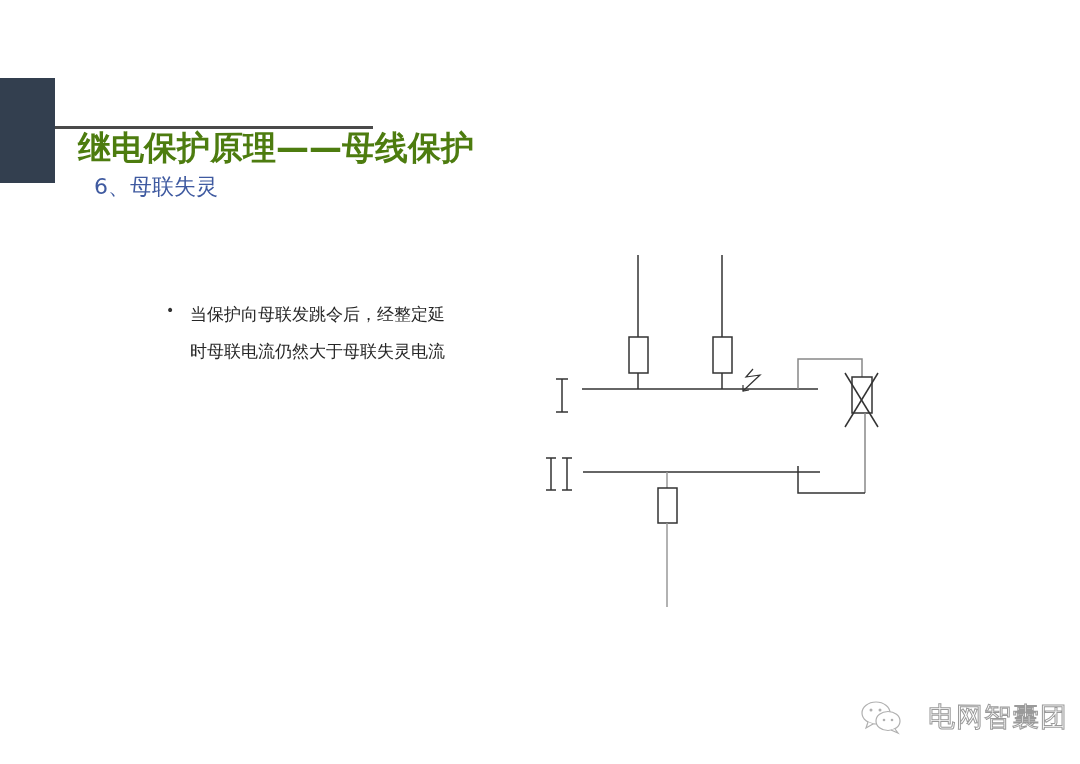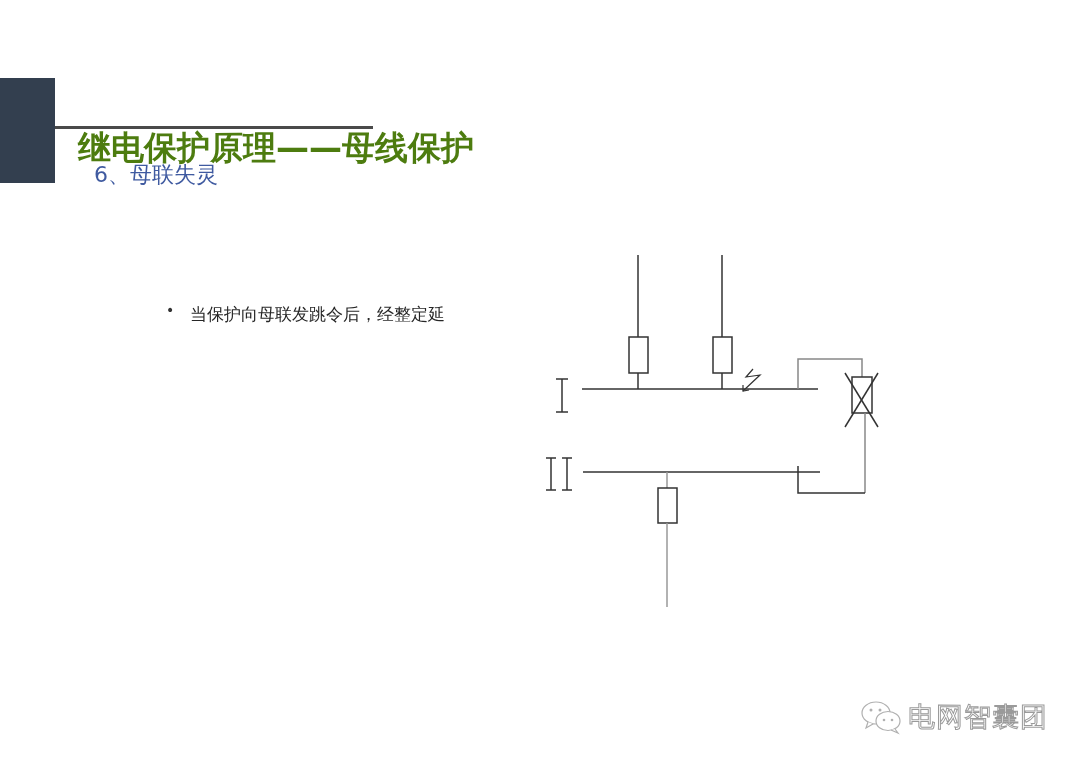--- a/index.html
+++ b/index.html
@@ -7,47 +7,48 @@
     width: 1080px; height: 764px; background: #ffffff; position: relative; overflow: hidden;
     font-family: "DejaVu Sans", "Liberation Sans", sans-serif;
   }
   .side-block { position: absolute; left: 0; top: 78px; width: 55px; height: 105px; background: #333f4f; }
   .title-rule { position: absolute; left: 55px; top: 126px; width: 318px; height: 3px; background: #4a4a4a; }
   .title {
     position: absolute; left: 78px; top: 127px; font-size: 33px; font-weight: bold; color: #4d7c0f;
     letter-spacing: 0px; white-space: nowrap; line-height: 42px;
   }
   .subtitle {
-    position: absolute; left: 94px; top: 160px; font-size: 22px; color: #3f5aa0; white-space: nowrap; line-height: 30px;
+    position: absolute; left: 94px; top: 172px; font-size: 22px; color: #3f5aa0; white-space: nowrap; line-height: 30px;
   }
   .bullet-block { position: absolute; left: 166px; top: 296px; width: 340px; }
   .bullet-dot { position: absolute; left: 0; top: 6px; font-size: 14px; color: #333; }
   .bullet-text {
     position: absolute; left: 24px; top: 0; width: 310px; font-size: 17px; line-height: 36.8px; color: #262626;
   }
   .bullet-text span { display: block; white-space: nowrap; }
   .diagram { position: absolute; left: 0; top: 0; }
   .watermark { position: absolute; left: 860px; top: 698px; height: 38px; display: flex; align-items: center; }
   .watermark-text {
-    margin-left: 4px; font-size: 27px; color: #ffffff; white-space: nowrap;
+    margin-left: 24px; font-size: 27px; color: #ffffff; white-space: nowrap;
     -webkit-text-stroke: 1px #9a9a9a; letter-spacing: 1px;
   }
 </style>
 </head>
 <body>
 
 <div class="side-block"></div>
 <div class="title-rule"></div>
 <div class="title">继电保护原理——母线保护</div>
 <div class="subtitle">6、母联失灵</div>
 
 <div class="bullet-block">
   <div class="bullet-dot">•</div>
   <div class="bullet-text">
     <span>当保护向母联发跳令后，经整定延</span>
+    <span>时母联电流仍然大于母联失灵电流</span>
   </div>
 </div>
 
 <svg class="diagram" width="1080" height="764">
   <g stroke="#333" stroke-width="1.5" fill="none">
 
     <g>
       <line x1="562" y1="379" x2="562" y2="412"></line>
       <line x1="556" y1="379" x2="568" y2="379"></line>
       <line x1="556" y1="412" x2="568" y2="412"></line>

